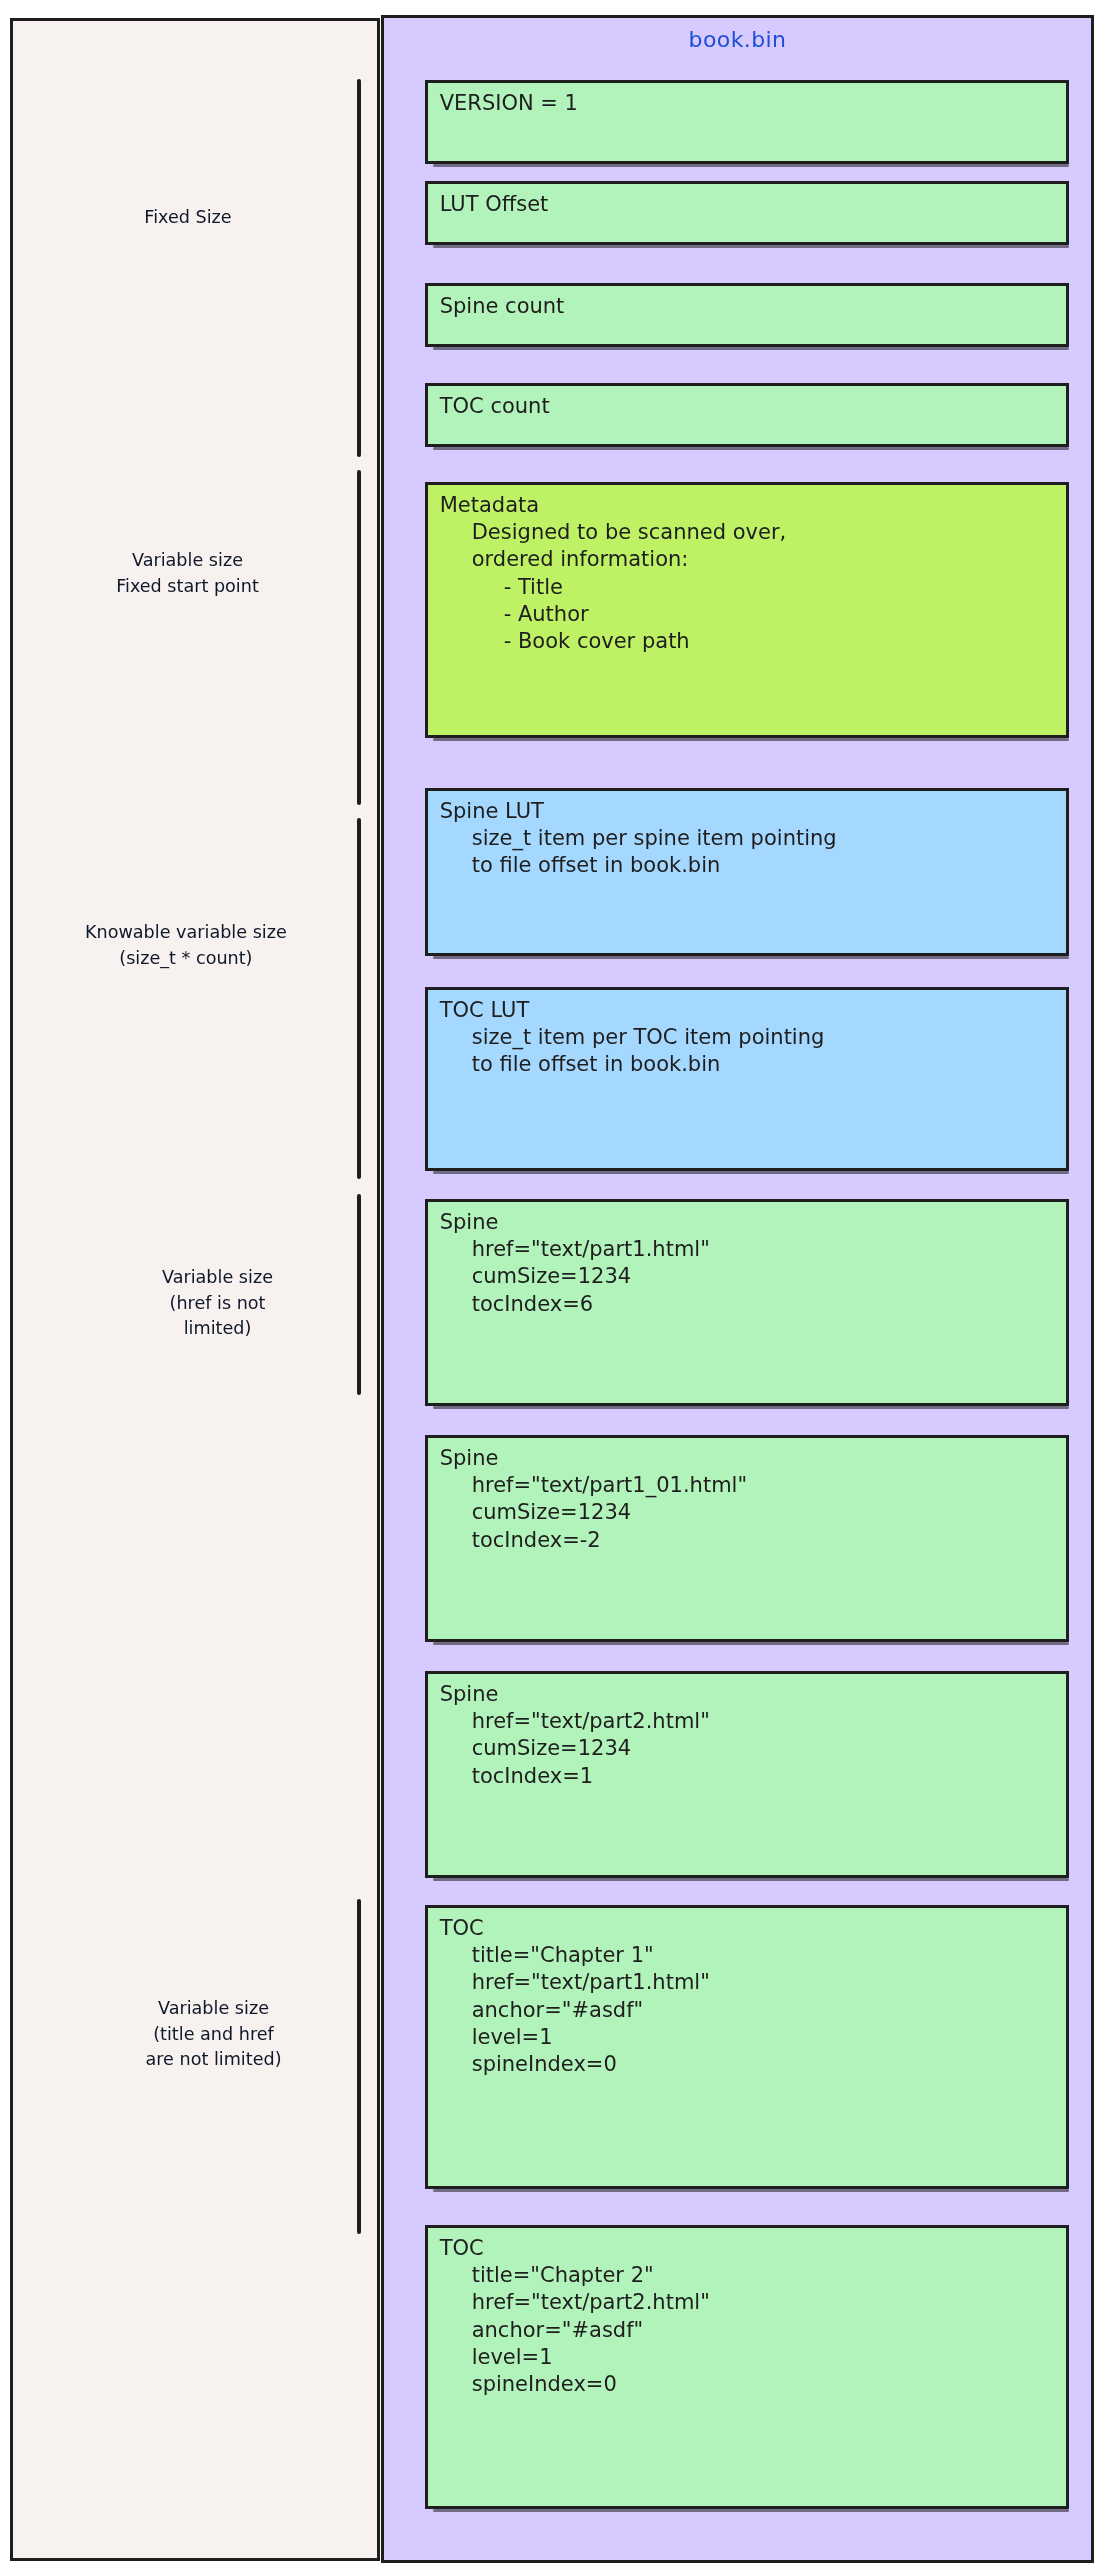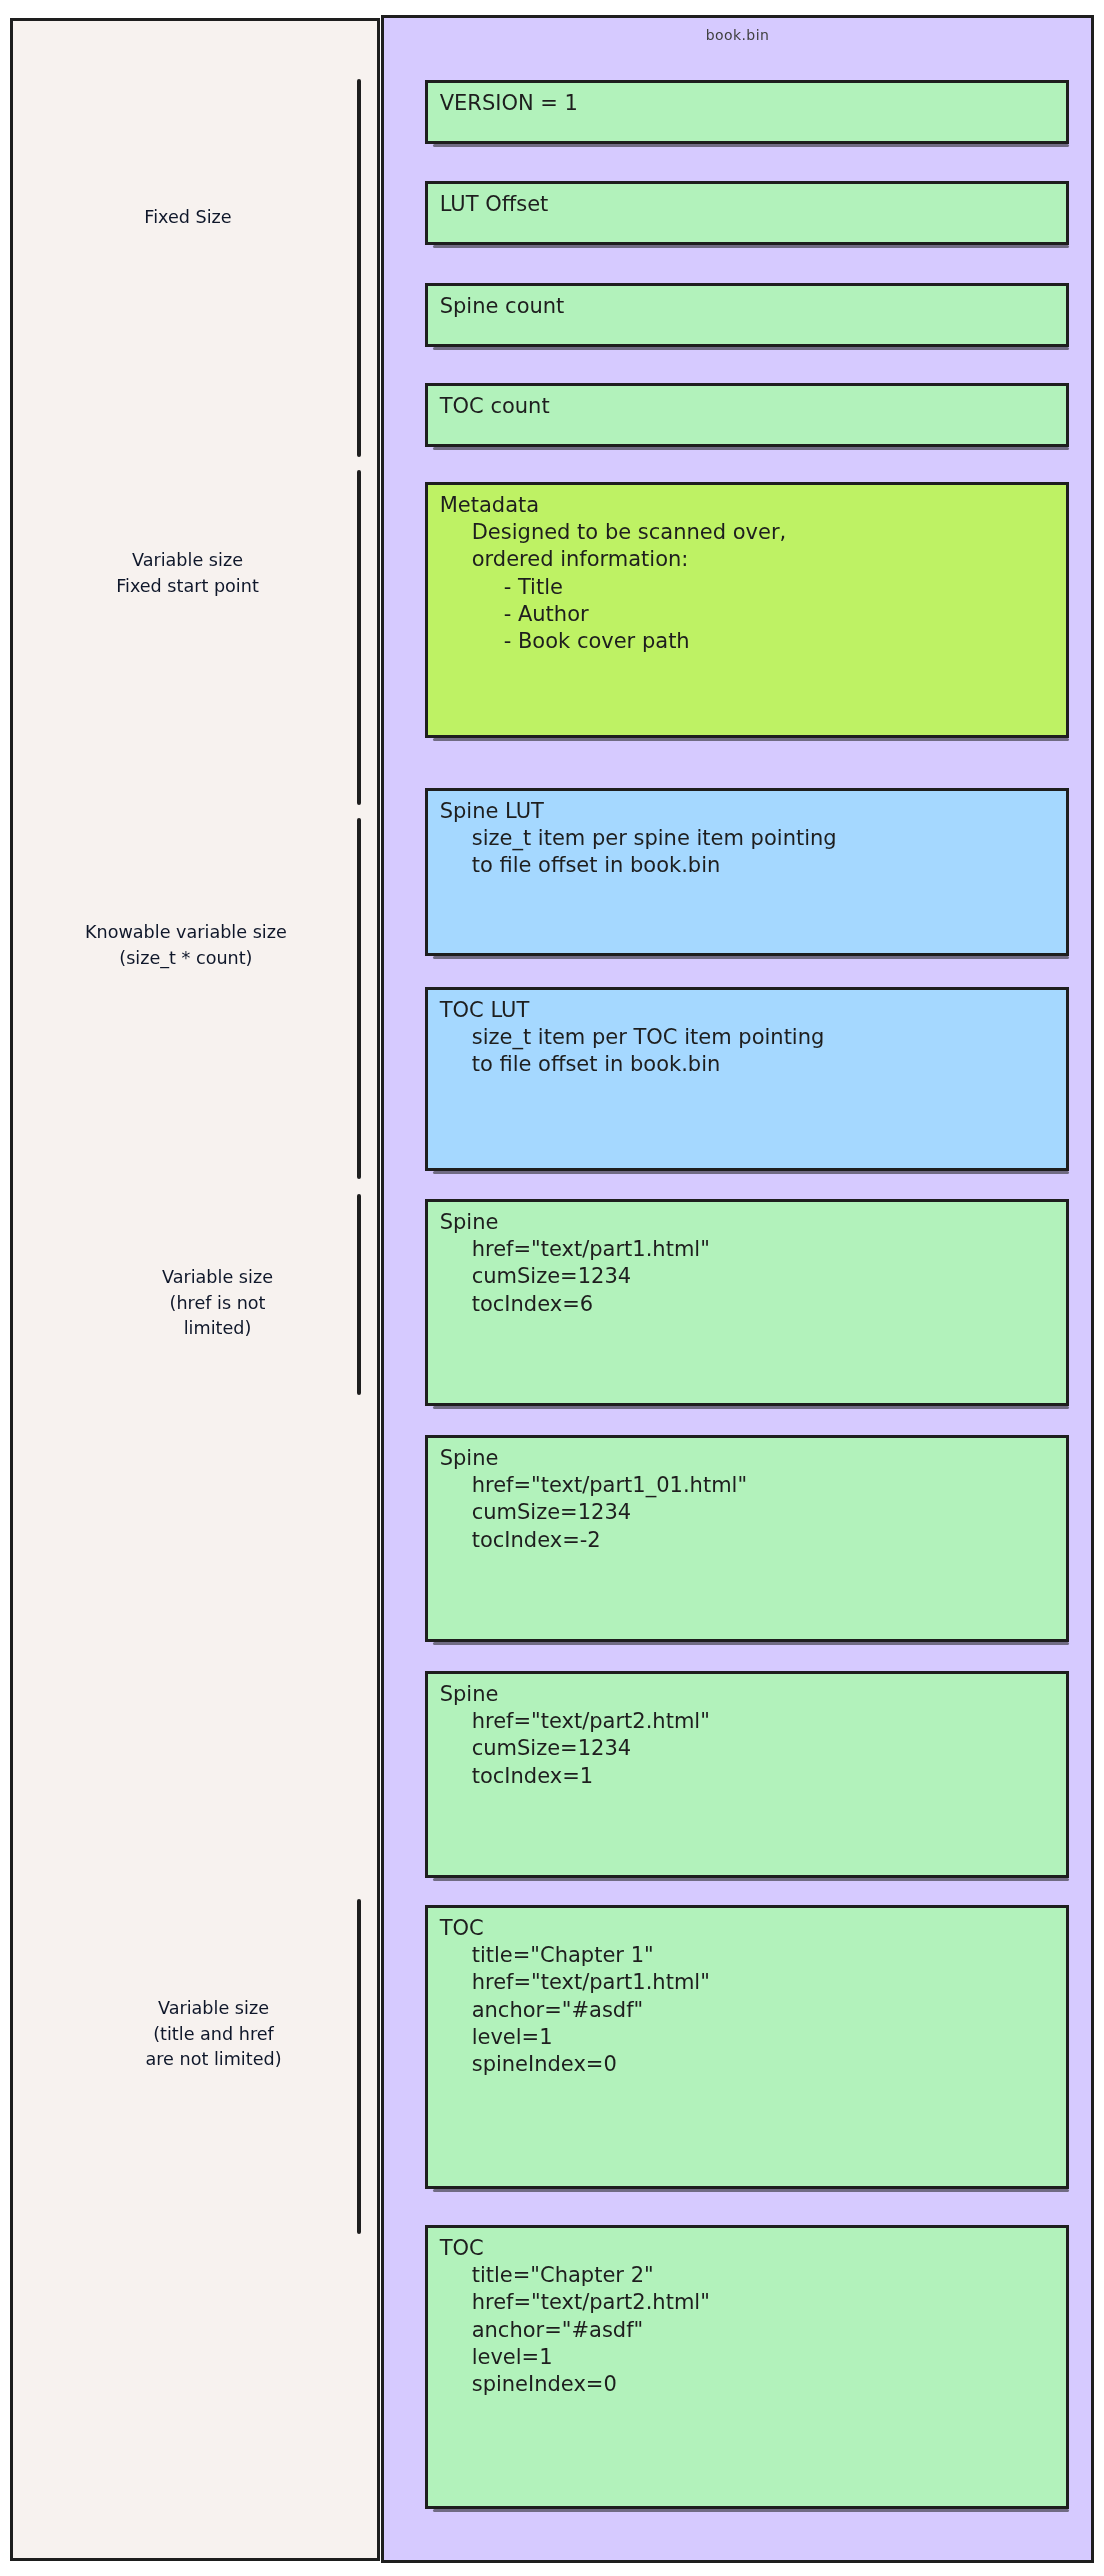--- a/index.html
+++ b/index.html
@@ -44,22 +44,22 @@
     background: #d6caff;
   }
 
   
   #file-title {
     position: absolute;
     left: 381px;
     top: 27px;
     width: 713px;
     text-align: center;
-    font-size: 14px;
-    color: #404040;
+    font-size: 22px;
+    color: #1d4ed8;
     letter-spacing: 0.4px;
   }
 
   
   .region-label {
     position: absolute;
     color: #0f172a;
     font-size: 17.6px;
     line-height: 1.45;
     text-align: center;
@@ -143,21 +143,21 @@
   <div class="region-label" id="label-4" style="left:84px; top:1996px; width:259px;">Variable size
 (title and href
 are not limited)</div>
 
   <div class="bracket" style="top:79px;   height:378px;"></div>
   <div class="bracket" style="top:470px;  height:335px;"></div>
   <div class="bracket" style="top:818px;  height:361px;"></div>
   <div class="bracket" style="top:1194px; height:201px;"></div>
   <div class="bracket" style="top:1899px; height:335px;"></div>
 
-  <div class="block green" id="block-0" style="top: 80px; height: 64px; background: rgb(178, 242, 187);">
+  <div class="block green" id="block-0" style="top: 80px; height: 84px; background: rgb(178, 242, 187);">
       <span class="title-line">VERSION = 1</span>
     </div>
   <div class="block green" id="block-1" style="top: 181px; height: 64px; background: rgb(178, 242, 187);">
       <span class="title-line">LUT Offset</span>
     </div>
   <div class="block green" id="block-2" style="top: 283px; height: 64px; background: rgb(178, 242, 187);">
       <span class="title-line">Spine count</span>
     </div>
   <div class="block green" id="block-3" style="top: 383px; height: 64px; background: rgb(178, 242, 187);">
       <span class="title-line">TOC count</span>

